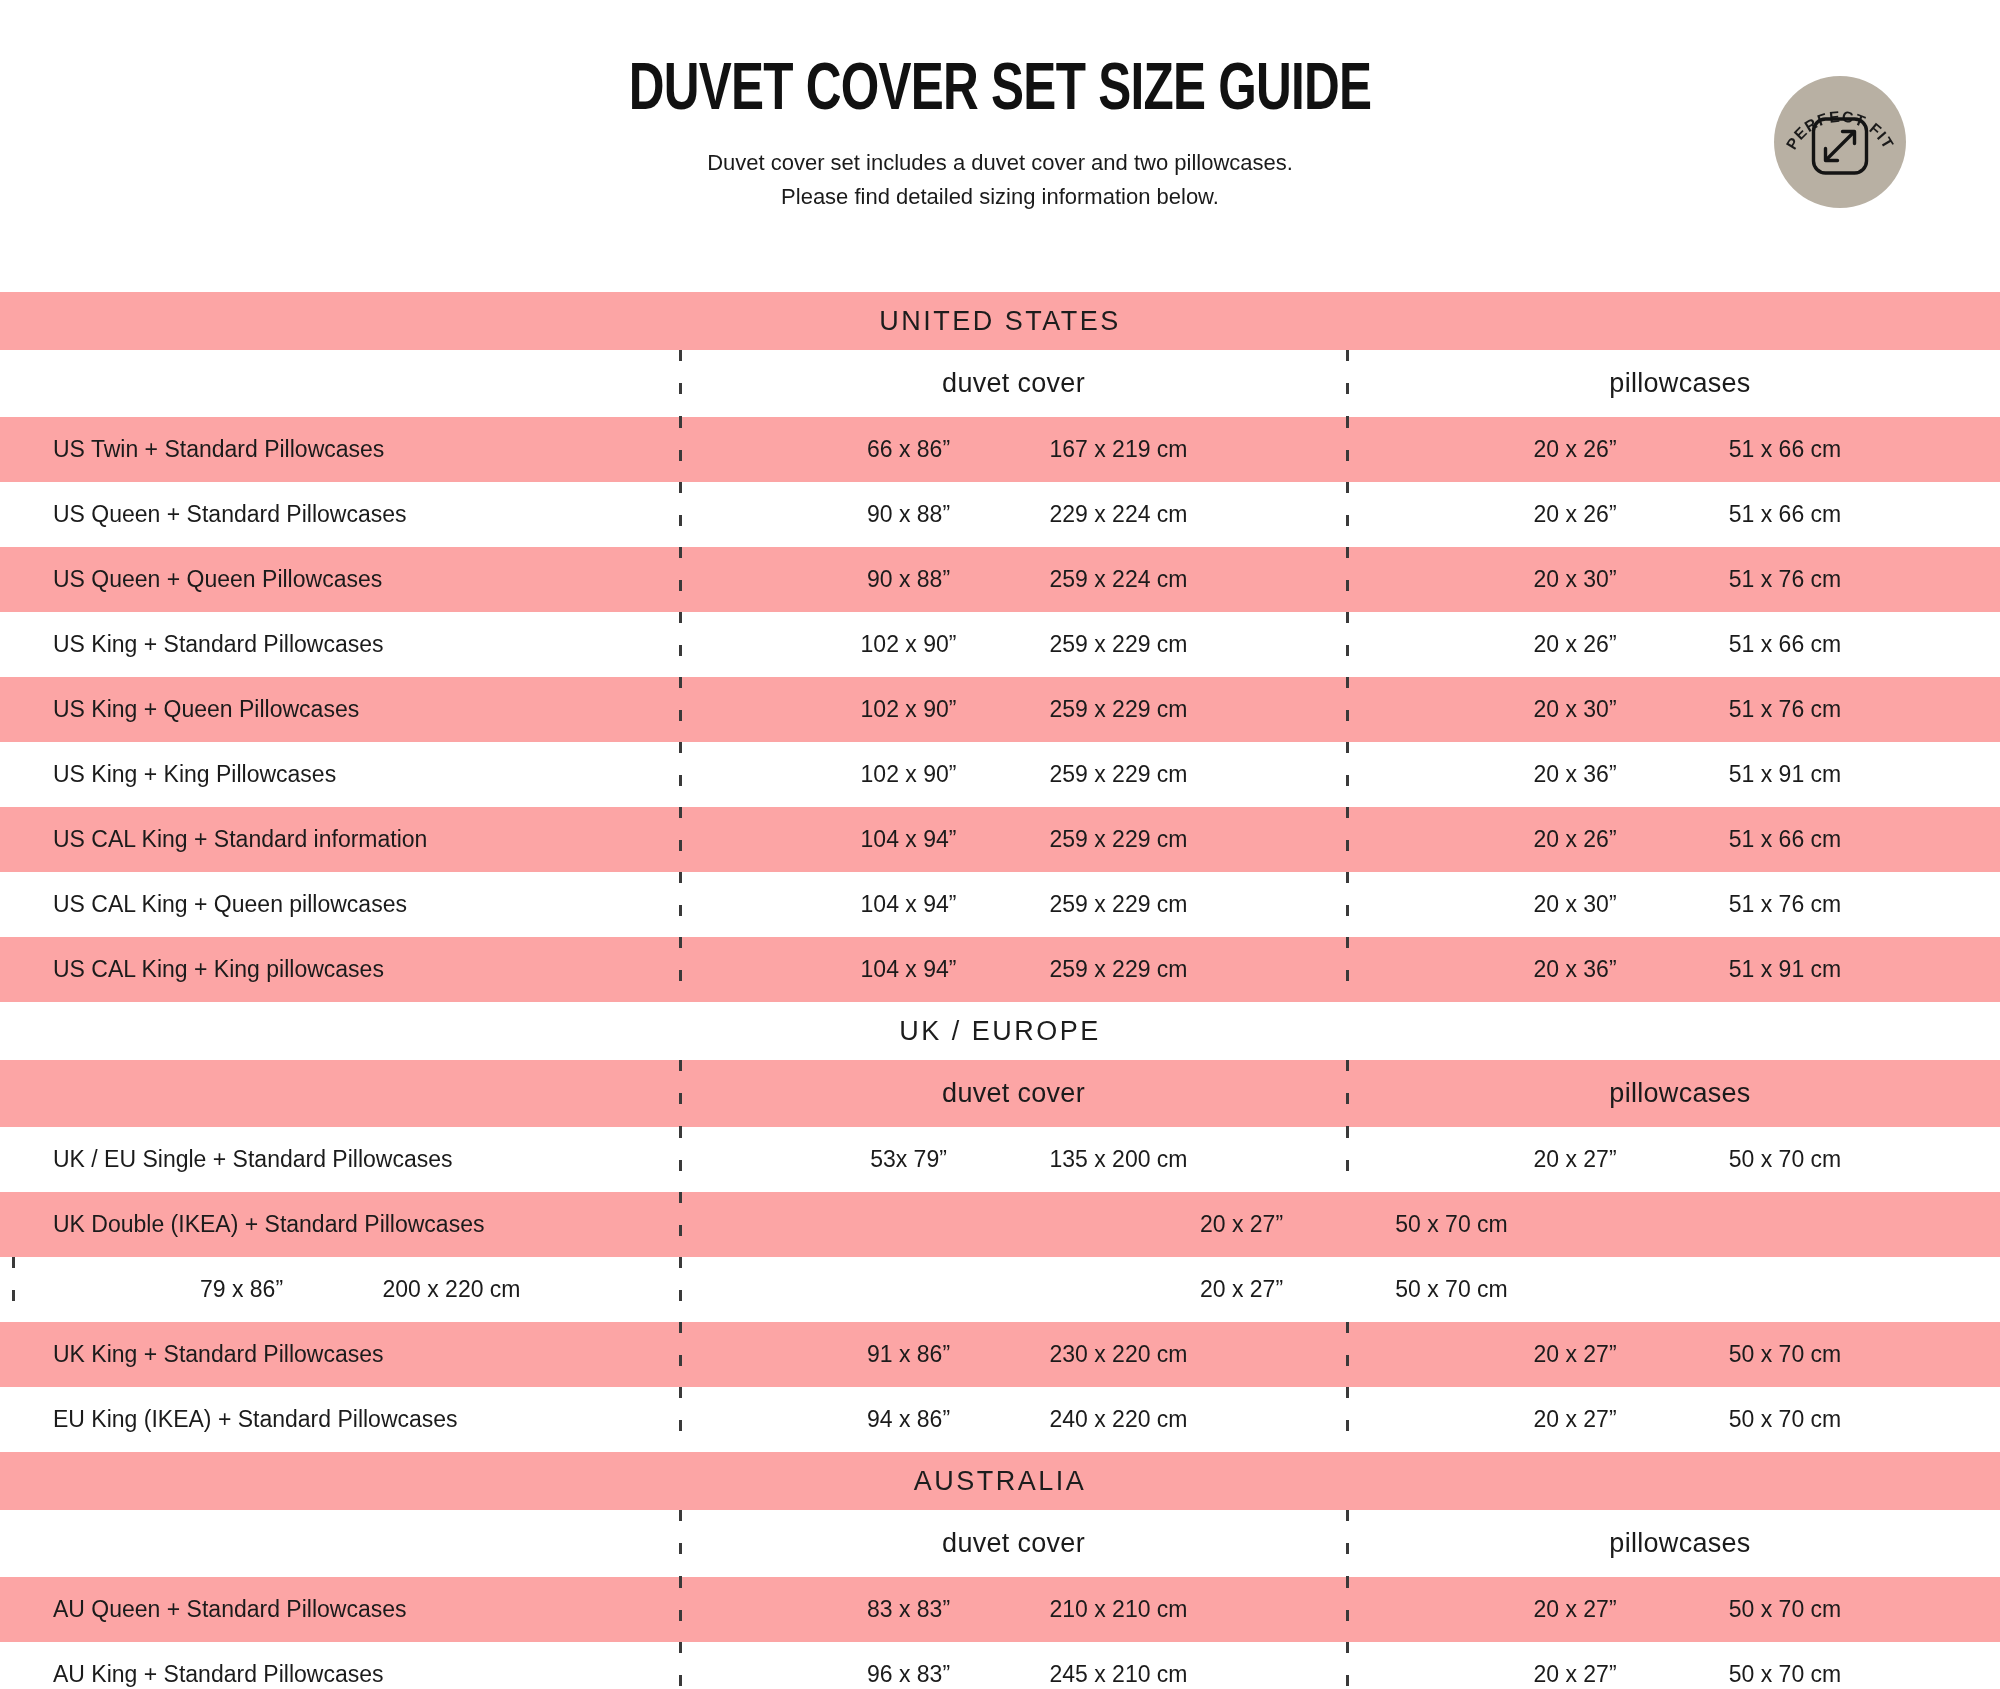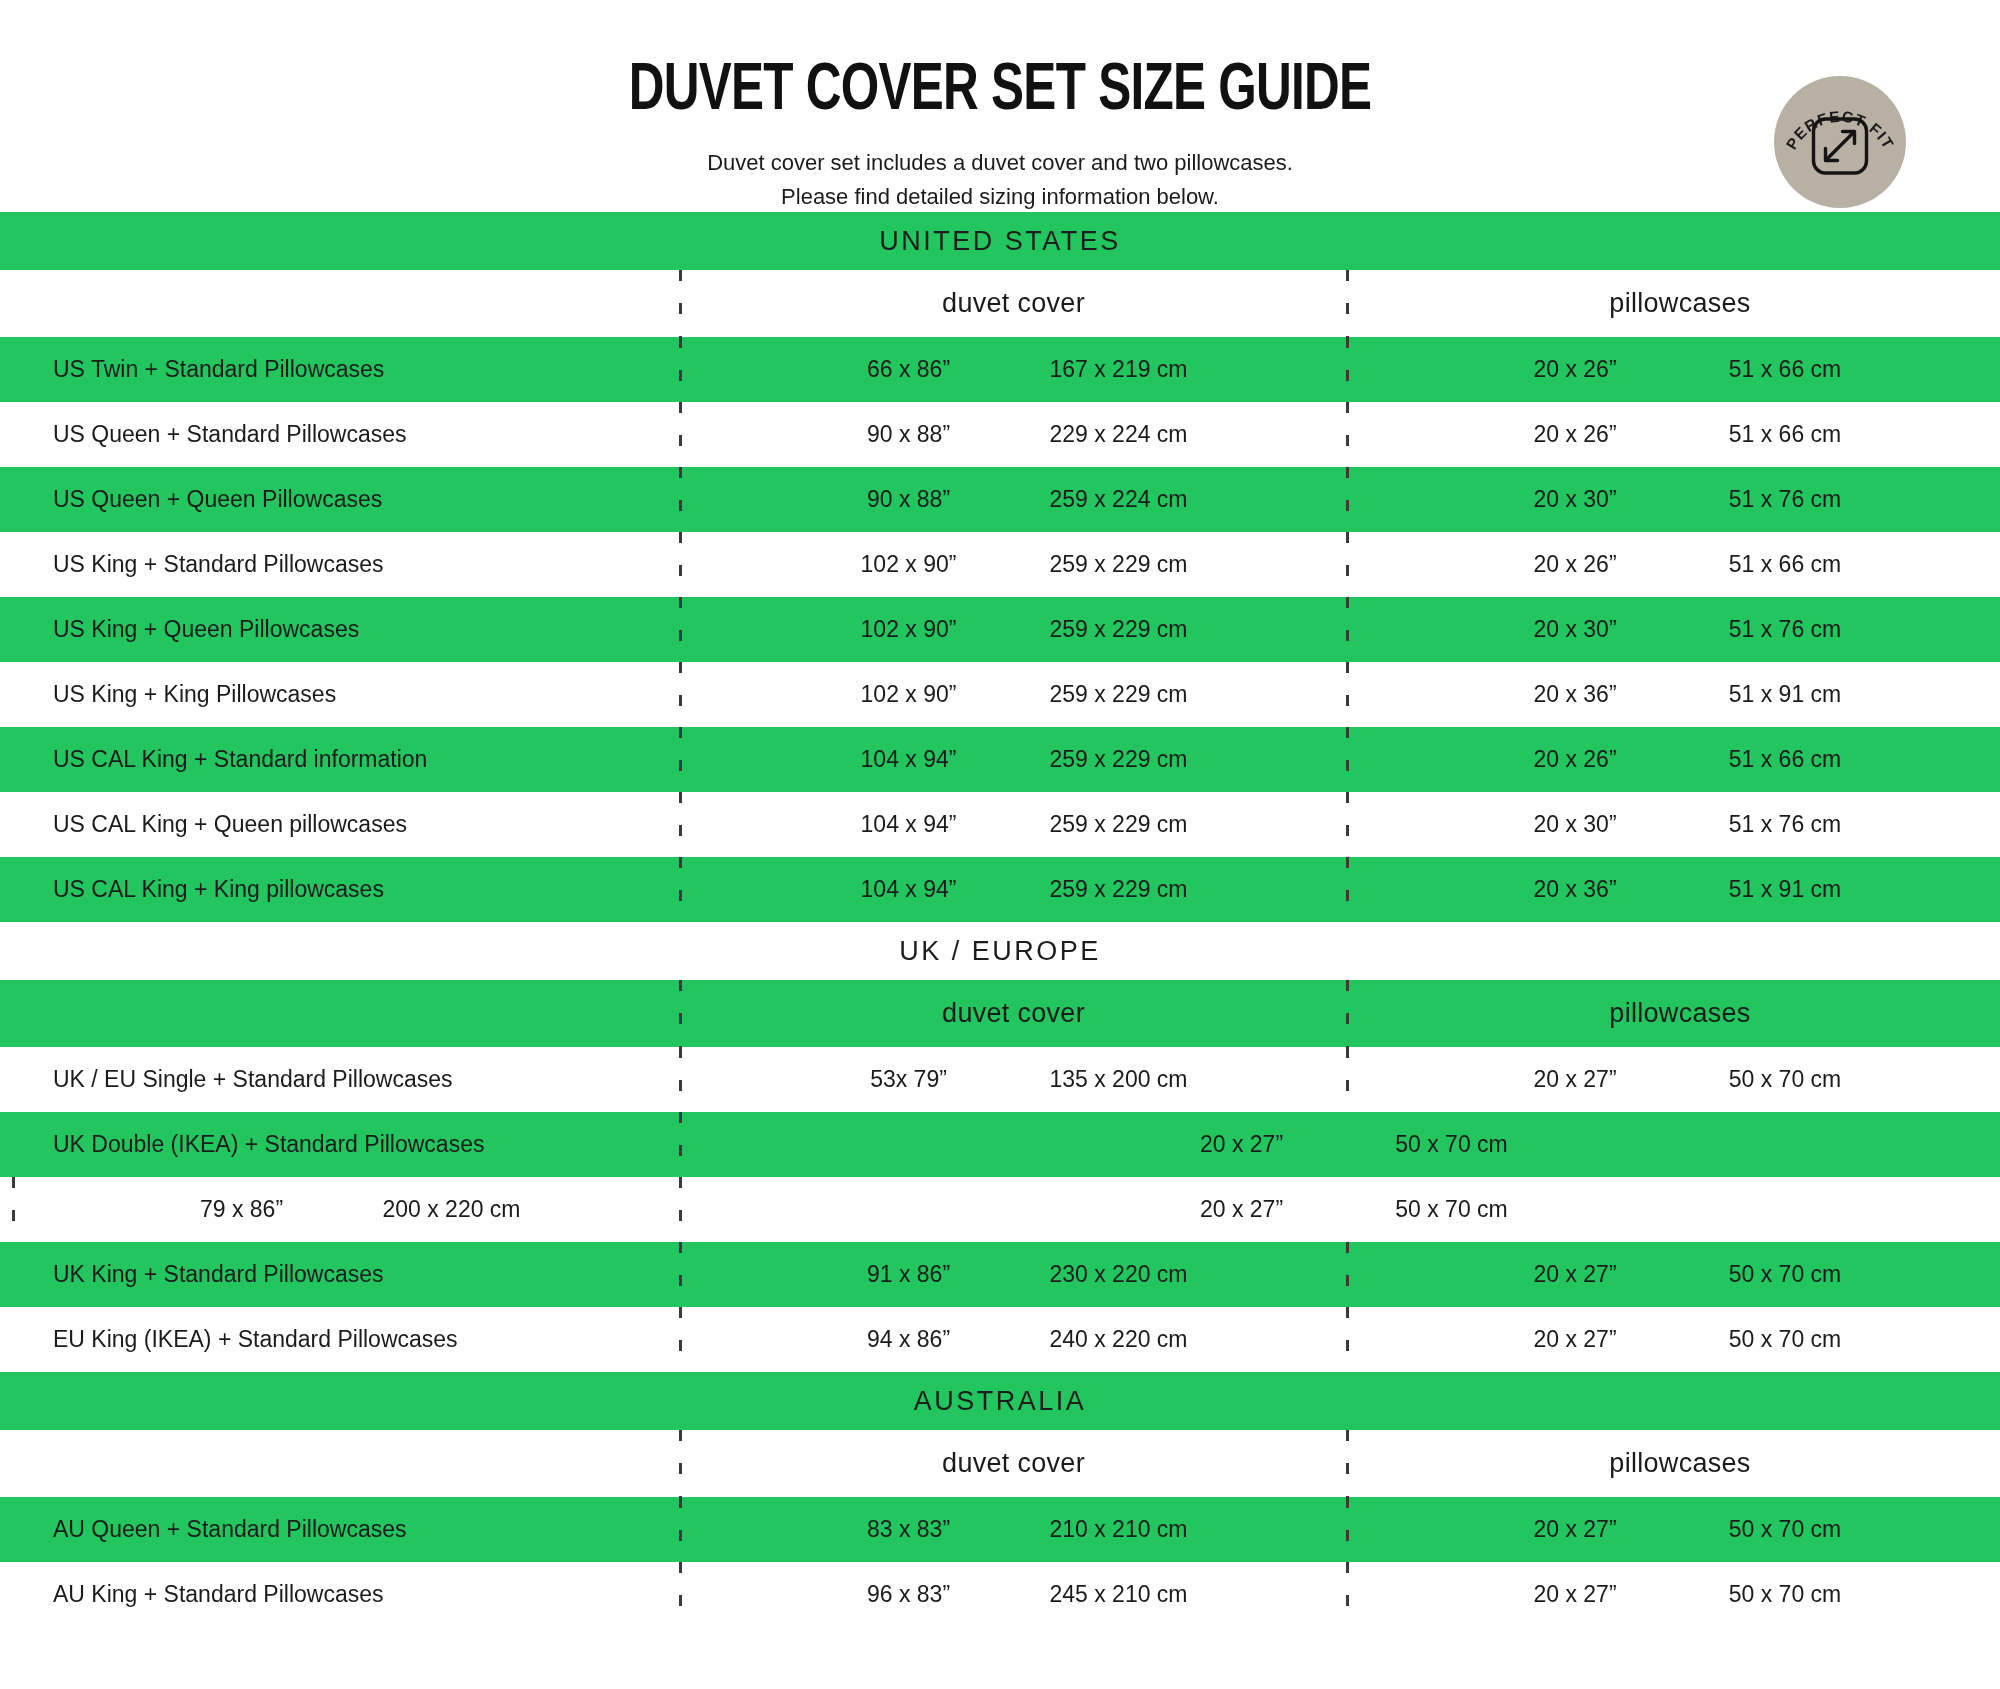--- a/index.html
+++ b/index.html
@@ -7,21 +7,21 @@
     width: 2000px;
     height: 1689px;
     background: #ffffff;
     overflow: hidden;
     font-family: "Liberation Sans", "DejaVu Sans", sans-serif;
     color: #1b1b1b;
   }
   .page { position: relative; width: 2000px; height: 1689px; overflow: hidden; }
 
   
-  .top-header { position: relative; height: 212px; }
+  .top-header { position: relative; height: 292px; }
   .title {
     margin: 0;
     padding-top: 52px;
     text-align: center;
     font-size: 66px;
     line-height: 68px;
     font-weight: 700;
     letter-spacing: -1px;
     transform: scaleX(0.75);
     color: #111111;
@@ -31,21 +31,21 @@
     margin: 26px 0 12px 0;
     text-align: center;
     font-size: 22px;
     line-height: 34px;
     color: #1b1b1b;
   }
   .badge-svg { position: absolute; left: 1757px; top: 58px; width: 166px; height: 166px; }
 
   
   .size-table { width: 100%; }
-  .shade { background: #22c55e; }
+  .shade { background: #fca5a5; }
 
   .band {
     height: 58px;
     display: flex;
     align-items: center;
     justify-content: center;
     font-size: 27px;
     letter-spacing: 2.5px;
     color: #1d1d1d;
   }

